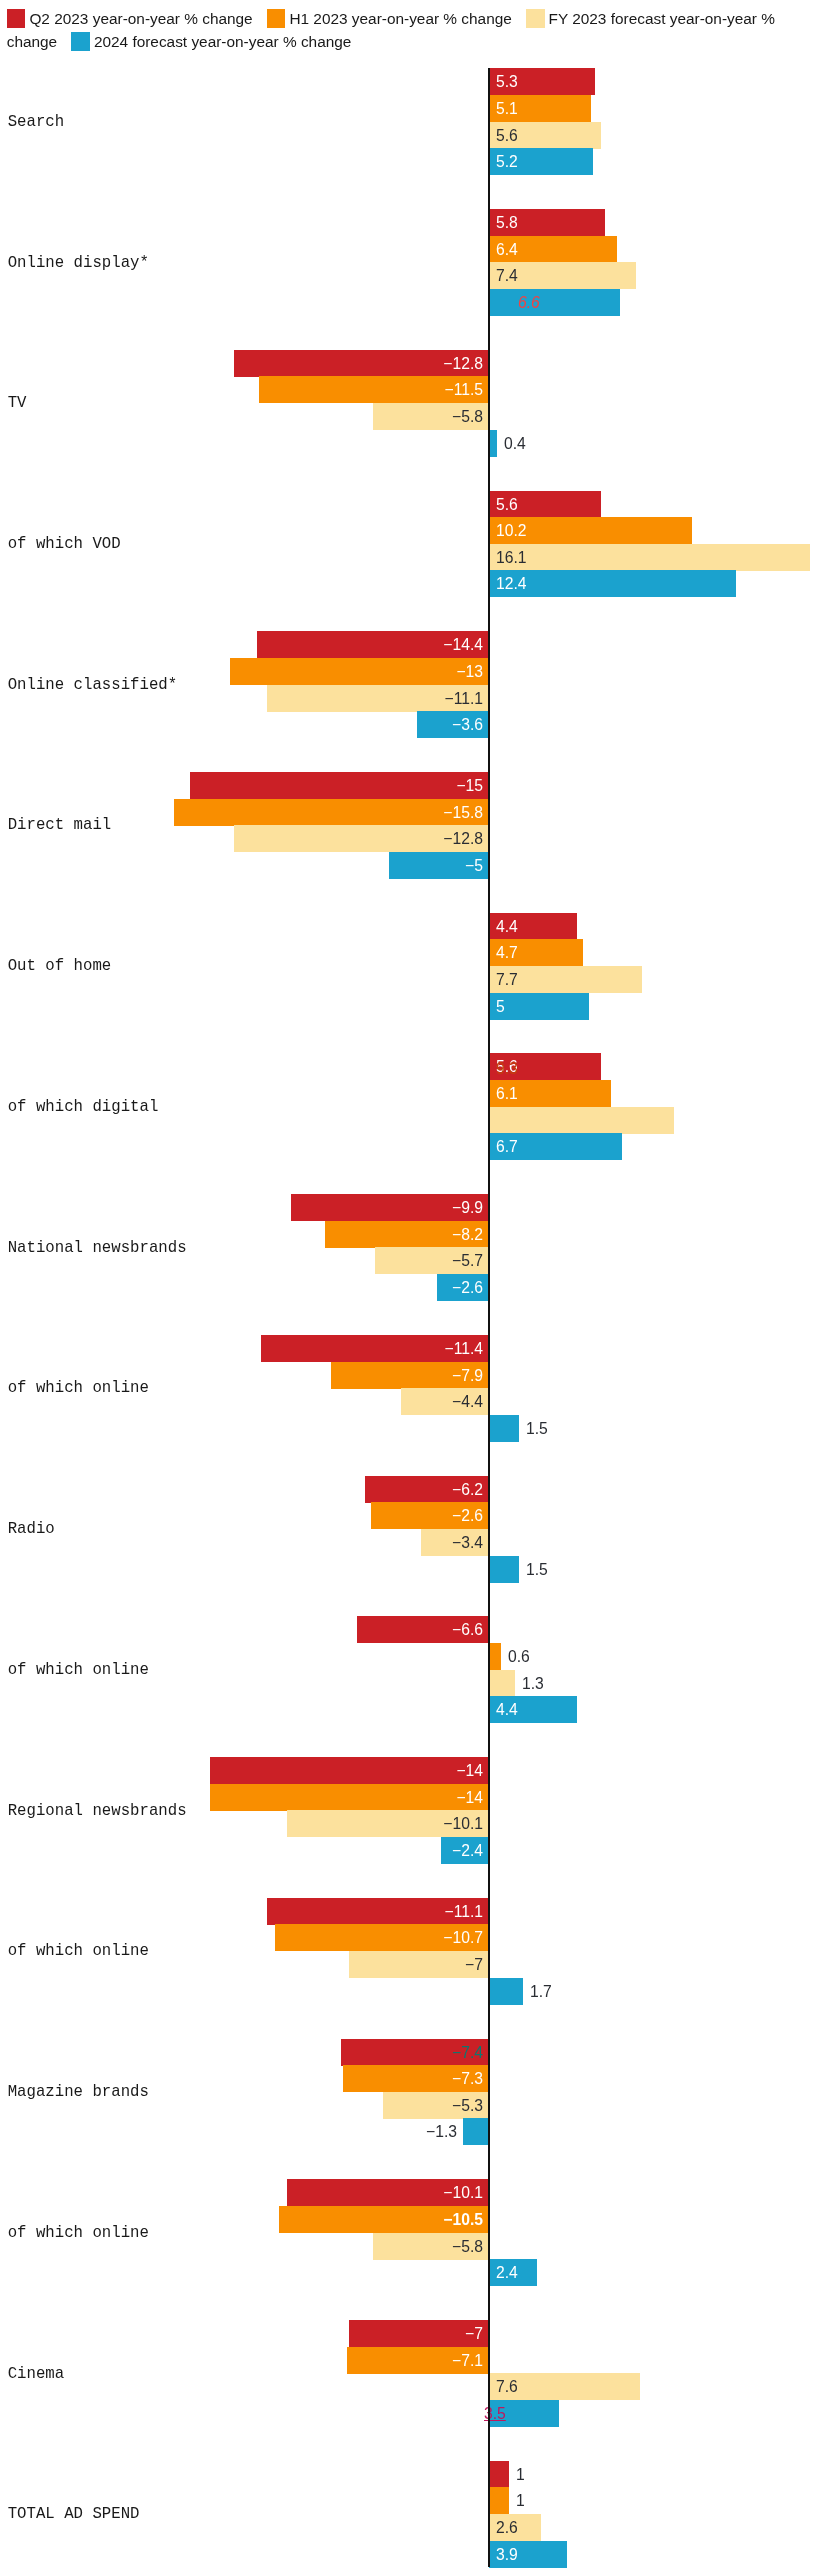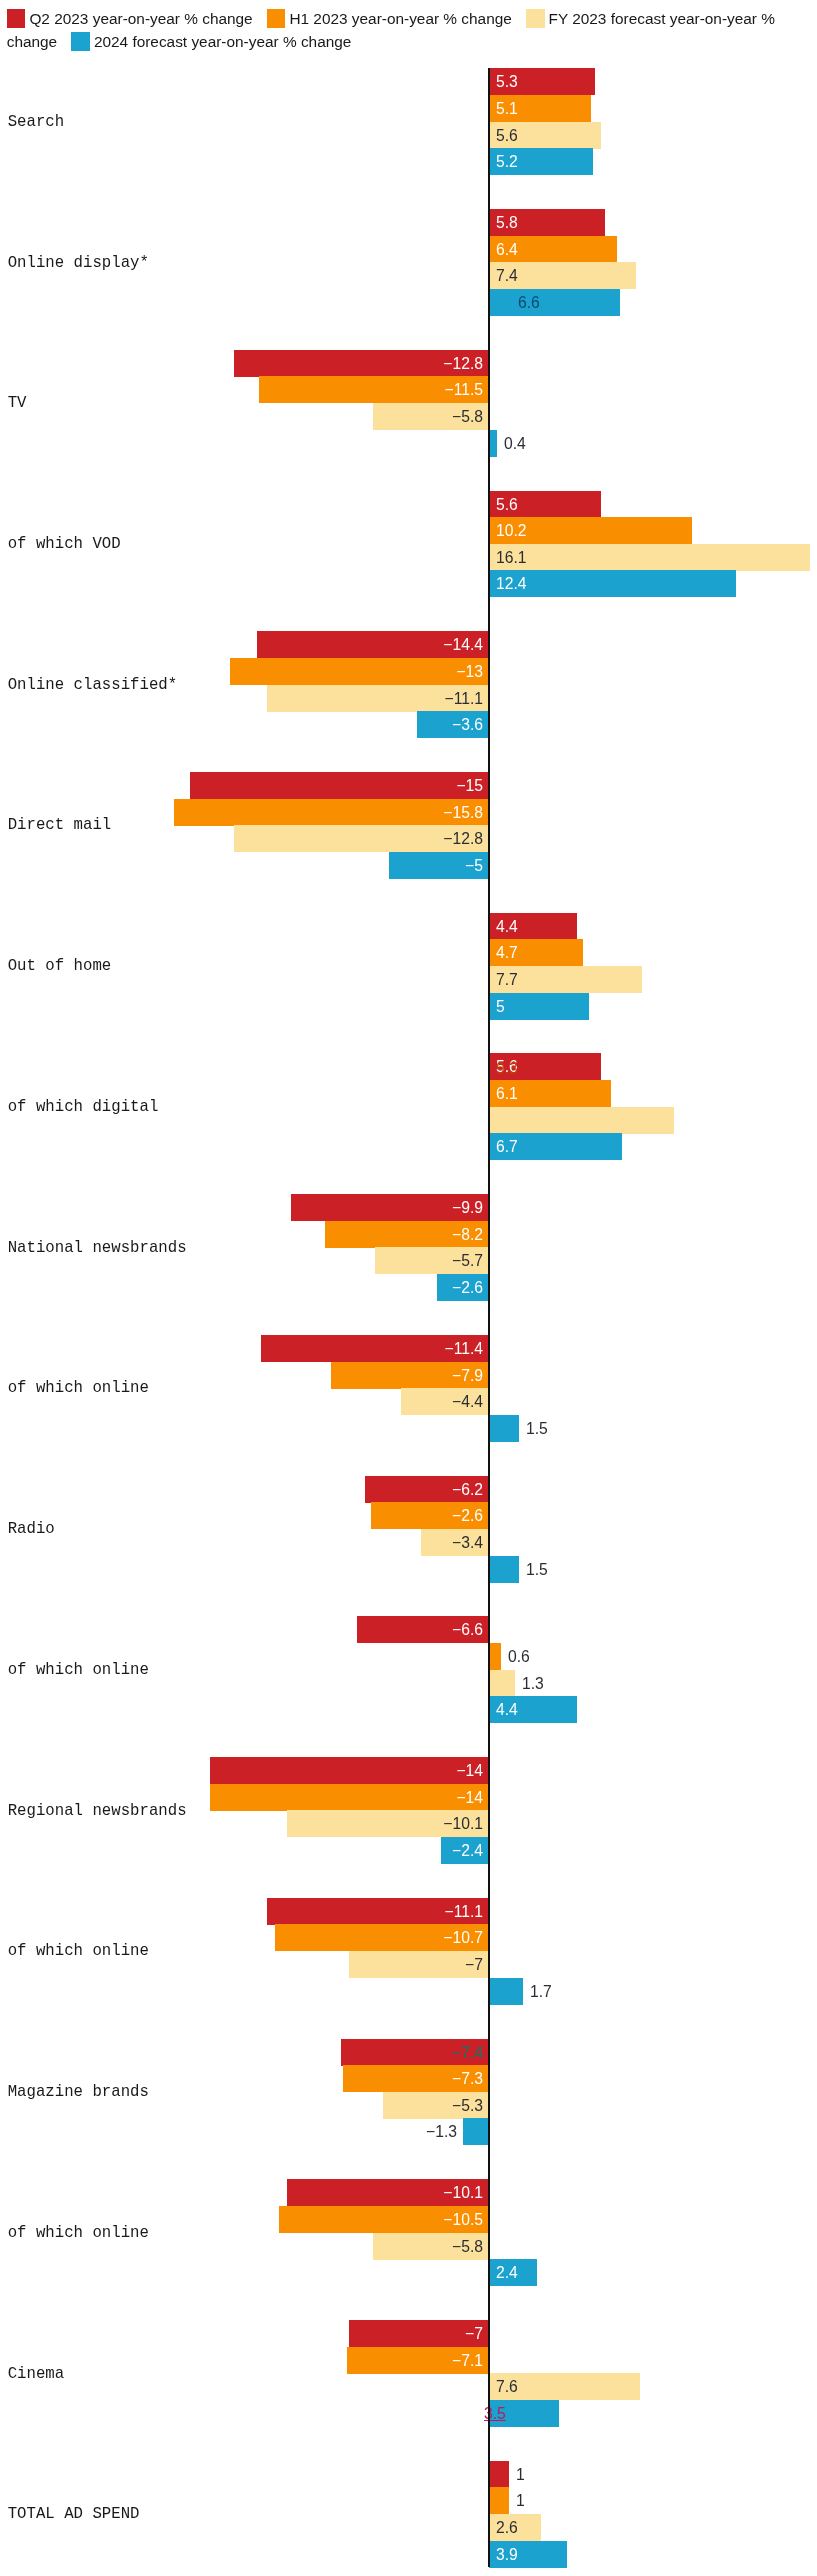--- a/index.html
+++ b/index.html
@@ -42,21 +42,21 @@
       <div class="bar" style="background: rgb(27, 162, 206); top: 148px; width: 104px; left: 489px;"></div>
       <div class="bar-label" style="top: 148px; left: 496px; color: rgb(255, 255, 255);">5.2</div>
       <div class="cat-label" style="top: 255px;">Online display*</div>
       <div class="bar" style="background: rgb(203, 32, 38); top: 209px; width: 116px; left: 489px;"></div>
       <div class="bar-label" style="top: 209px; left: 496px; color: rgb(255, 255, 255);">5.8</div>
       <div class="bar" style="background: rgb(249, 142, 0); top: 236px; width: 128px; left: 489px;"></div>
       <div class="bar-label" style="top: 236px; left: 496px; color: rgb(255, 255, 255);">6.4</div>
       <div class="bar" style="background: rgb(252, 225, 157); top: 262px; width: 147px; left: 489px;"></div>
       <div class="bar-label" style="top: 262px; left: 496px; color: rgb(42, 45, 51);">7.4</div>
       <div class="bar" style="background: rgb(27, 162, 206); top: 289px; width: 131px; left: 489px;"></div>
-      <div class="bar-label" style="top: 289px; left: 518px; color: #0c4a6e;">6.6</div>
+      <div class="bar-label" style="top: 289px; left: 518px; color: #ef4444; font-style: italic;">6.6</div>
       <div class="cat-label" style="top: 395px;">TV</div>
       <div class="bar" style="background: rgb(203, 32, 38); top: 350px; width: 255px; left: 234px;"></div>
       <div class="bar-label" style="top: 350px; text-align: right; right: 335px; color: rgb(255, 255, 255);">−12.8</div>
       <div class="bar" style="background: rgb(249, 142, 0); top: 376px; width: 229px; left: 259px;"></div>
       <div class="bar-label" style="top: 376px; text-align: right; right: 335px; color: rgb(255, 255, 255);">−11.5</div>
       <div class="bar" style="background: rgb(252, 225, 157); top: 403px; width: 116px; left: 373px;"></div>
       <div class="bar-label" style="top: 403px; text-align: right; right: 335px; color: rgb(42, 45, 51);">−5.8</div>
       <div class="bar" style="background: rgb(27, 162, 206); top: 430px; width: 8px; left: 489px;"></div>
       <div class="bar-label" style="top: 430px; left: 504px; color: rgb(42, 45, 51);">0.4</div>
       <div class="cat-label" style="top: 536px;">of which VOD</div>
@@ -164,21 +164,21 @@
       <div class="bar" style="background: rgb(249, 142, 0); top: 2065px; width: 145px; left: 343px;"></div>
       <div class="bar-label" style="top: 2065px; text-align: right; right: 335px; color: rgb(255, 255, 255);">−7.3</div>
       <div class="bar" style="background: rgb(252, 225, 157); top: 2092px; width: 106px; left: 383px;"></div>
       <div class="bar-label" style="top: 2092px; text-align: right; right: 335px; color: rgb(42, 45, 51);">−5.3</div>
       <div class="bar" style="background: rgb(27, 162, 206); top: 2118px; width: 26px; left: 463px;"></div>
       <div class="bar-label" style="top: 2118px; text-align: right; right: 361px; color: rgb(42, 45, 51);">−1.3</div>
       <div class="cat-label" style="top: 2225px;">of which online</div>
       <div class="bar" style="background: rgb(203, 32, 38); top: 2179px; width: 201px; left: 287px;"></div>
       <div class="bar-label" style="top: 2179px; text-align: right; right: 335px; color: rgb(255, 255, 255);">−10.1</div>
       <div class="bar" style="background: rgb(249, 142, 0); top: 2206px; width: 209px; left: 279px;"></div>
-      <div class="bar-label" style="top: 2206px; text-align: right; right: 335px; color: rgb(255, 255, 255);">−10.5</div>
+      <div class="bar-label" style="top: 2206px; text-align: right; right: 335px; color: rgb(255, 255, 255); font-weight: bold;">−10.5</div>
       <div class="bar" style="background: rgb(252, 225, 157); top: 2233px; width: 116px; left: 373px;"></div>
       <div class="bar-label" style="top: 2233px; text-align: right; right: 335px; color: rgb(42, 45, 51);">−5.8</div>
       <div class="bar" style="background: rgb(27, 162, 206); top: 2259px; width: 48px; left: 489px;"></div>
       <div class="bar-label" style="top: 2259px; left: 496px; color: rgb(255, 255, 255);">2.4</div>
       <div class="cat-label" style="top: 2366px;">Cinema</div>
       <div class="bar" style="background: rgb(203, 32, 38); top: 2320px; width: 139px; left: 349px;"></div>
       <div class="bar-label" style="top: 2320px; text-align: right; right: 335px; color: rgb(255, 255, 255);">−7</div>
       <div class="bar" style="background: rgb(249, 142, 0); top: 2347px; width: 141px; left: 347px;"></div>
       <div class="bar-label" style="top: 2347px; text-align: right; right: 335px; color: rgb(255, 255, 255);">−7.1</div>
       <div class="bar" style="background: rgb(252, 225, 157); top: 2373px; width: 151px; left: 489px;"></div>

